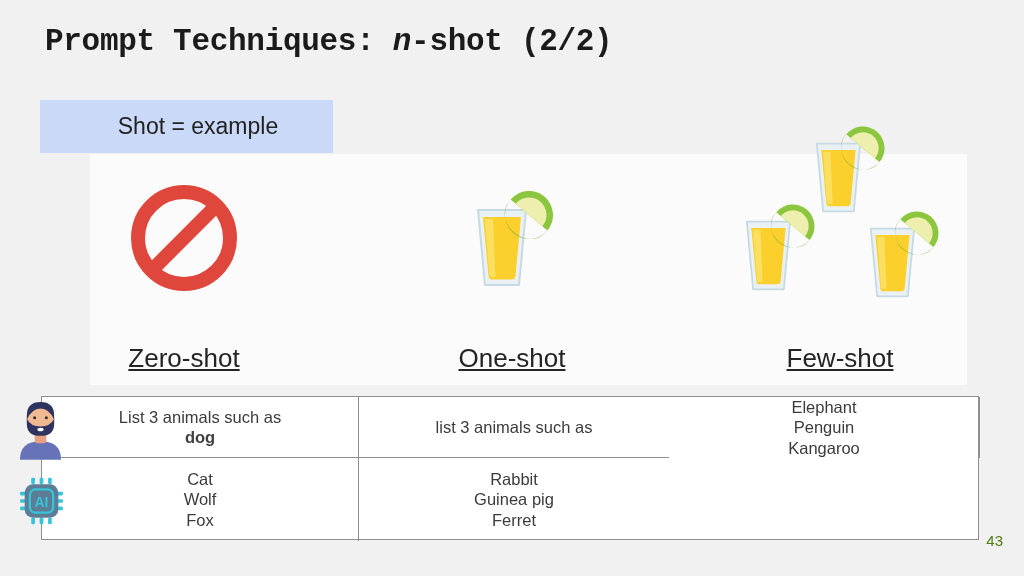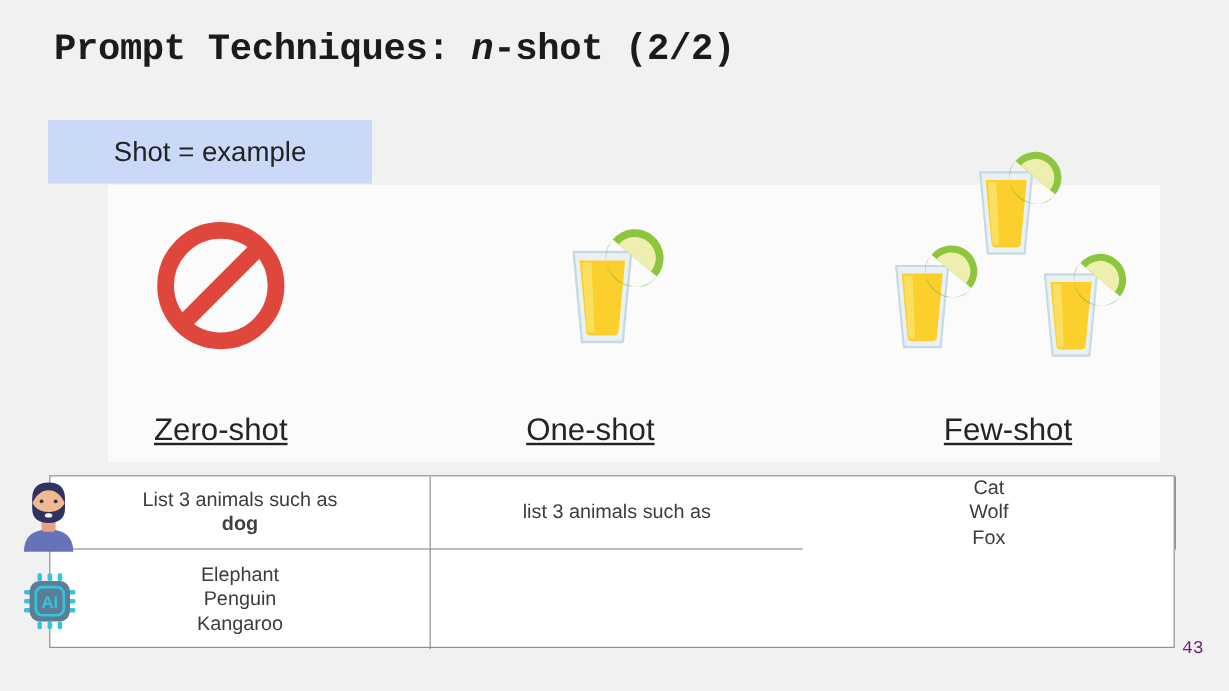--- a/index.html
+++ b/index.html
@@ -10,51 +10,51 @@
     color:#1c1c1c;
   }
   .title{
     position:absolute;left:45px;top:24px;
     font-size:31px;font-weight:600;letter-spacing:-0.3px;color:#1b1b1b;font-family:Liberation Mono, monospace;
   }
   .title .ital{font-style:italic;}
   .badge{
     position:absolute;left:40px;top:100px;width:270px;height:53px;
     background:#c9d9f7;display:flex;align-items:center;justify-content:center;
-    font-size:23px;font-weight:400;color:#222;
+    font-size:23px;font-weight:400;color:#222;padding-left:23px;
   }
   .panel{
     position:absolute;left:90px;top:154px;width:877px;height:231px;
     background:#fbfbfb;
   }
   .icon-abs{position:absolute;}
   .shot-label{
     position:absolute;top:343px;width:220px;text-align:center;
     font-size:26px;font-weight:500;color:#242424;text-decoration:underline;
   }
   .lbl-0{left:74px;}
-  .lbl-1{left:382px;}
+  .lbl-1{left:402px;}
   .lbl-2{left:730px;}
   
   .ctable{
     position:absolute;left:41px;top:396px;width:938px;height:144px;
     display:grid;grid-template-columns:317px 310px 311px;grid-template-rows:61px 83px;
     border:1px solid #909090;box-sizing:border-box;background:#ffffff;
   }
   .cell{
     display:flex;flex-direction:column;justify-content:center;align-items:center;
     font-size:16.5px;line-height:20.5px;color:#3c3c3c;text-align:center;
     border-right:1px solid #909090;box-sizing:border-box;
   }
   .cell.last{border-right:none;}
   .cell.r0{border-bottom:1px solid #909090;}
   .cell .bold{font-weight:700;color:#404040;}
   .page-num{
     position:absolute;right:21px;top:532px;
-    font-size:15px;color:#701a75;font-family:Liberation Mono, monospace;
+    font-size:15px;color:#4d7c0f;
   }
   svg{display:block;}
 </style>
 </head>
 <body>
 
 <svg width="0" height="0" style="position:absolute" aria-hidden="true">
   <defs>
     <symbol id="shotglass" viewBox="0 0 92 106">
       <path d="M12,26 L60,26 L53,101 L19,101 Z" fill="#e9f1f5" stroke="#c6dae4" stroke-width="2" stroke-linejoin="round"></path>
@@ -106,28 +106,33 @@
 
   <div class="cell r0">
     <div>List 3 animals such as</div>
     <div class="bold">dog</div>
   </div>
   <div class="cell r0 last">
     <div>list 3 animals such as</div>
   </div>
 
   <div class="cell">
+    <div>Elephant</div>
+    <div>Penguin</div>
+    <div>Kangaroo</div>
+  </div>
+  <div class="cell">
     <div>Cat</div>
     <div>Wolf</div>
     <div>Fox</div>
   </div>
-  <div class="cell">
-    <div>Elephant</div>
-    <div>Penguin</div>
-    <div>Kangaroo</div>
+  <div class="cell last">
+    <div>Rabbit</div>
+    <div>Guinea pig</div>
+    <div>Ferret</div>
   </div>
 </div>
 
 <svg class="icon-abs" style="left:18px;top:399px" width="45" height="61" viewBox="0 0 46 62">
   <path d="M2,62 Q2,43 23,43 Q44,43 44,62 Z" fill="#6673b8"></path>
   <rect x="17" y="31" width="12" height="14" rx="3" fill="#e8a182"></rect>
   <ellipse cx="23" cy="20" rx="14" ry="16" fill="#f1b991"></ellipse>
   <path d="M9,17 Q9,3 23,3 Q37,3 37,17 L37,21 Q32,9.5 23,9.5 Q14,9.5 9,21 Z" fill="#2e3360"></path>
   <path d="M9,20 L9,25 Q9,37.5 23,37.5 Q37,37.5 37,25 L37,20 Q33,28 23,28 Q13,28 9,20 Z" fill="#2e3360"></path>
   <circle cx="17" cy="19" r="1.6" fill="#30333a"></circle>

